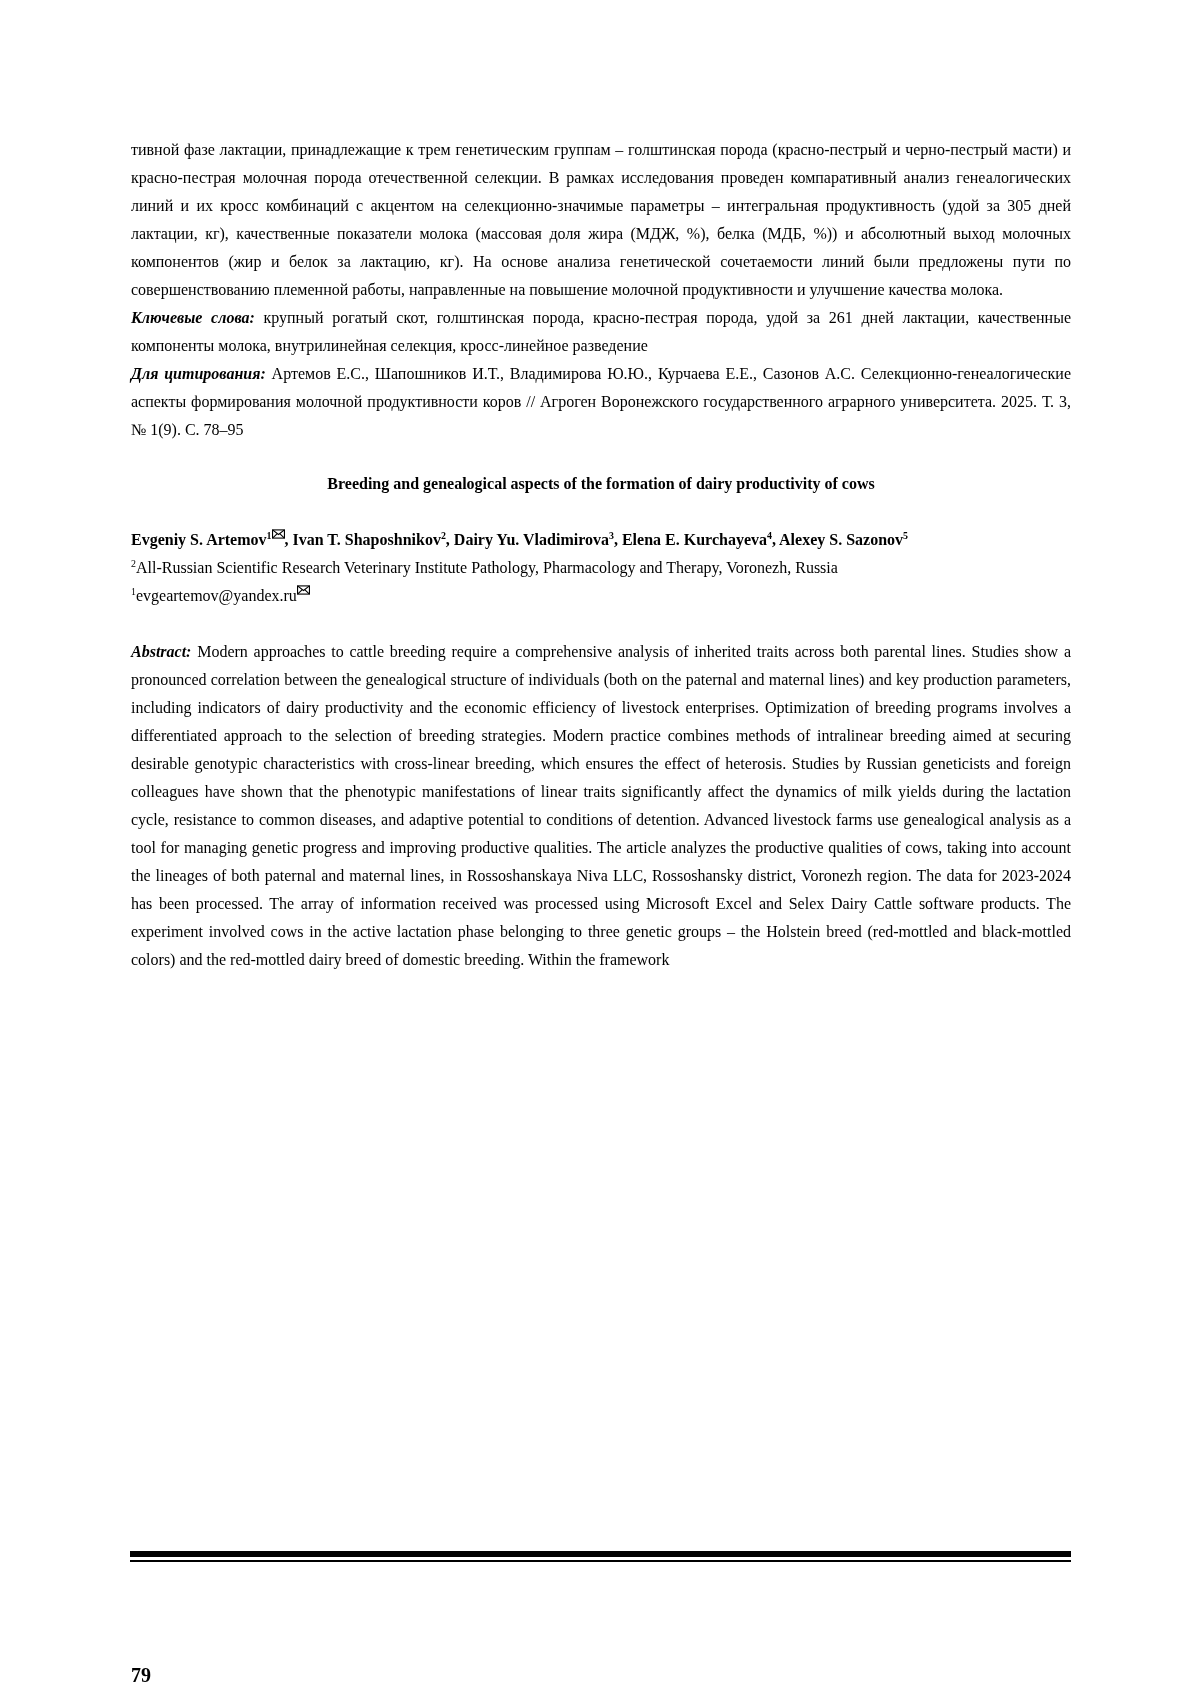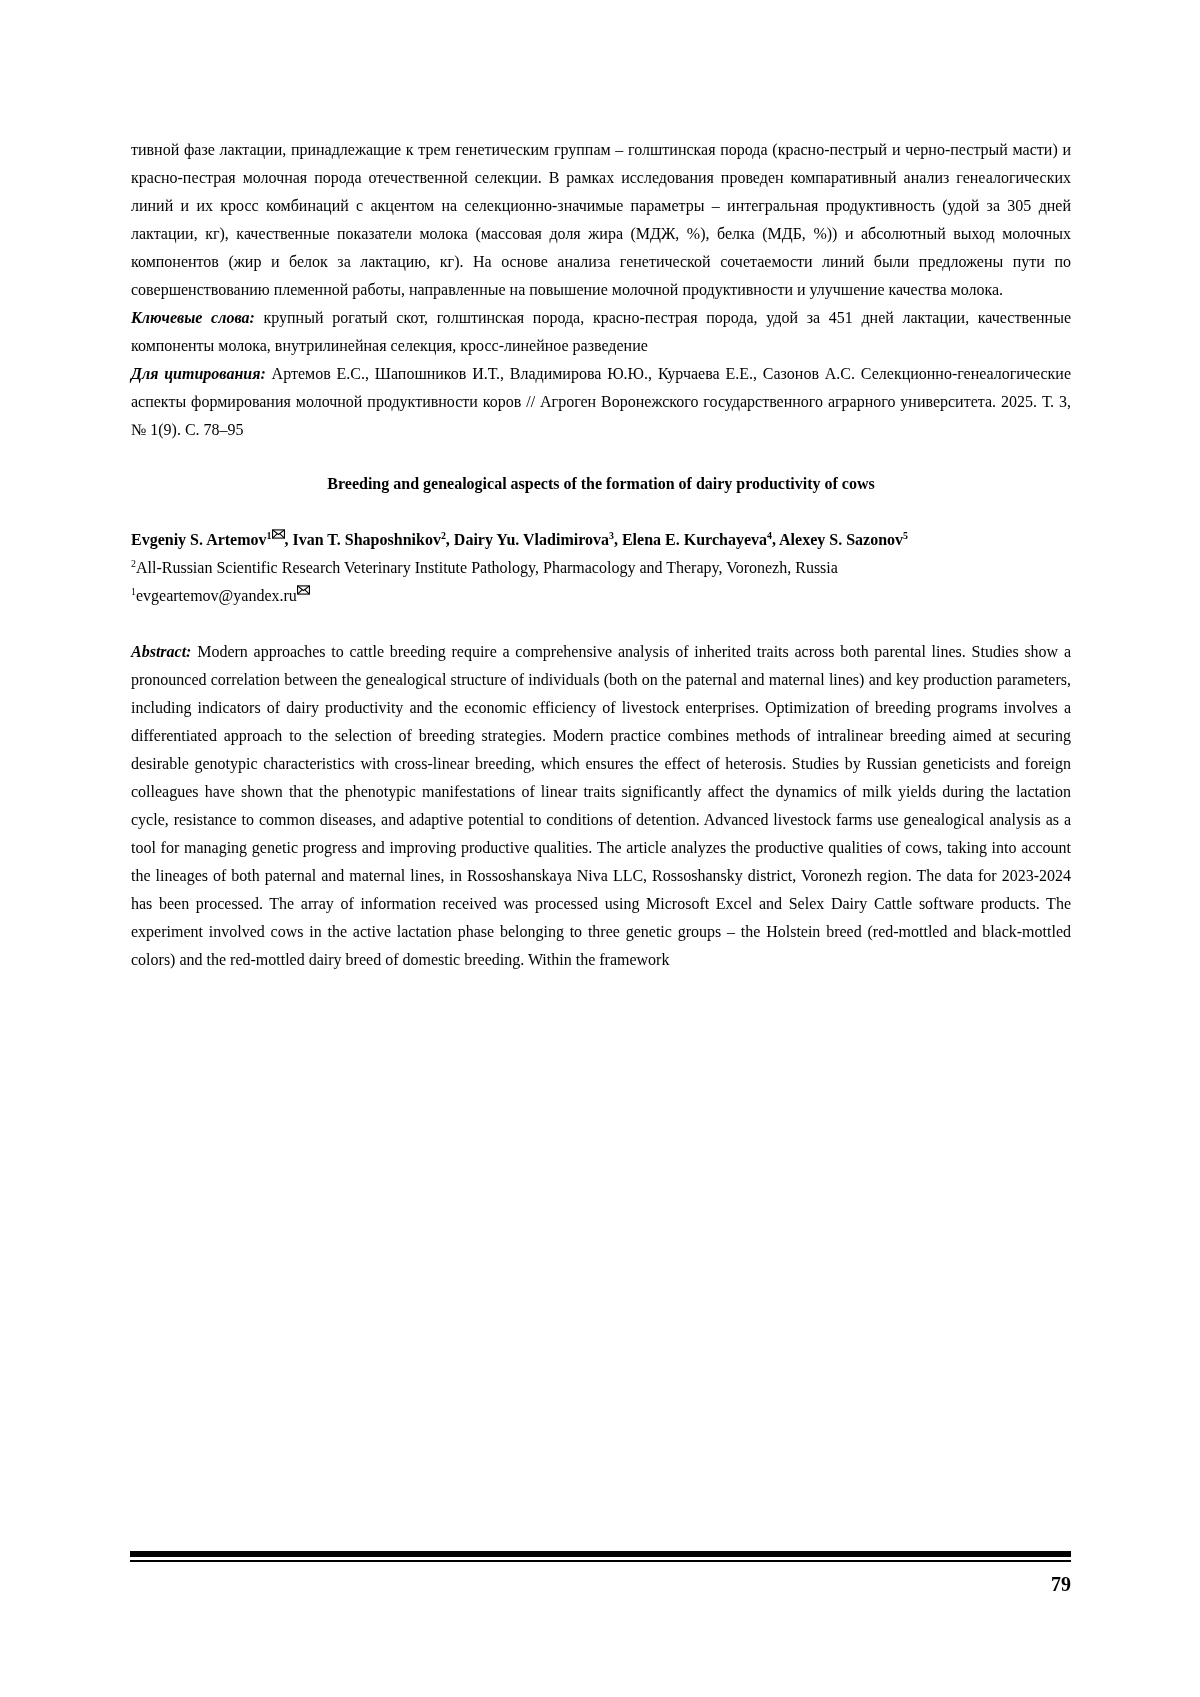--- a/index.html
+++ b/index.html
@@ -72,36 +72,35 @@
     top: 1551px;
     width: 941px;
     height: 3px;
     border-top: 6px solid #000000;
     border-bottom: 2px solid #000000;
     background: #ffffff;
   }
   .page-number {
     position: absolute;
     left: 131px;
-    top: 1573px;
+    top: 1664px;
     width: 940px;
-    text-align: right;
     font-weight: bold;
     font-size: 20px;
   }
 </style>
 </head>
 <body>
 
 <div class="page">
   <div class="content">
 
     <p>тивной фазе лактации, принадлежащие к трем генетическим группам – голштинская порода (красно-пестрый и черно-пестрый масти) и красно-пестрая молочная порода отечественной селекции. В рамках исследования проведен компаративный анализ гене­алогических линий и их кросс комбинаций с акцентом на селекционно-значимые пара­метры – интегральная продуктивность (удой за 305 дней лактации, кг), качественные показатели молока (массовая доля жира (МДЖ, %), белка (МДБ, %)) и абсолютный вы­ход молочных компонентов (жир и белок за лактацию, кг). На основе анализа генетиче­ской сочетаемости линий были предложены пути по совершенствованию племенной работы, направленные на повышение молочной продуктивности и улучшение качества молока.</p>
 
-    <p><span class="label-bi">Ключевые слова: </span><span>крупный рогатый скот, голштинская порода, красно-пестрая порода, удой за 451 дней лактации, качественные компоненты молока, внутрилинейная селек­ция, кросс-линейное разведение</span></p>
+    <p><span class="label-bi">Ключевые слова: </span><span>крупный рогатый скот, голштинская порода, красно-пестрая порода, удой за 261 дней лактации, качественные компоненты молока, внутрилинейная селек­ция, кросс-линейное разведение</span></p>
 
     <p><span class="label-bi">Для цитирования: </span><span>Артемов Е.С., Шапошников И.Т., Владимирова Ю.Ю., Курчаева Е.Е., Сазонов А.С. Селекционно-генеалогические аспекты формирования молочной продуктивности коров // Агроген Воронежского государственного аграрного универси­тета. 2025. Т. 3, № 1(9). С. 78–95</span></p>
 
 
 
     <p class="title-en">Breeding and genealogical aspects of the formation of dairy productivity of cows</p>
 
     <p class="authors"><span>Evgeniy S. Artemov</span><sup><span>1</span><svg class="env-icon" viewBox="0 0 14 10">
             <rect x="0.6" y="0.6" width="12.8" height="8.8"></rect>
             <path d="M0.6,0.6 L7,5.6 L13.4,0.6 M0.6,9.4 L5.4,4.9 M13.4,9.4 L8.6,4.9"></path>

